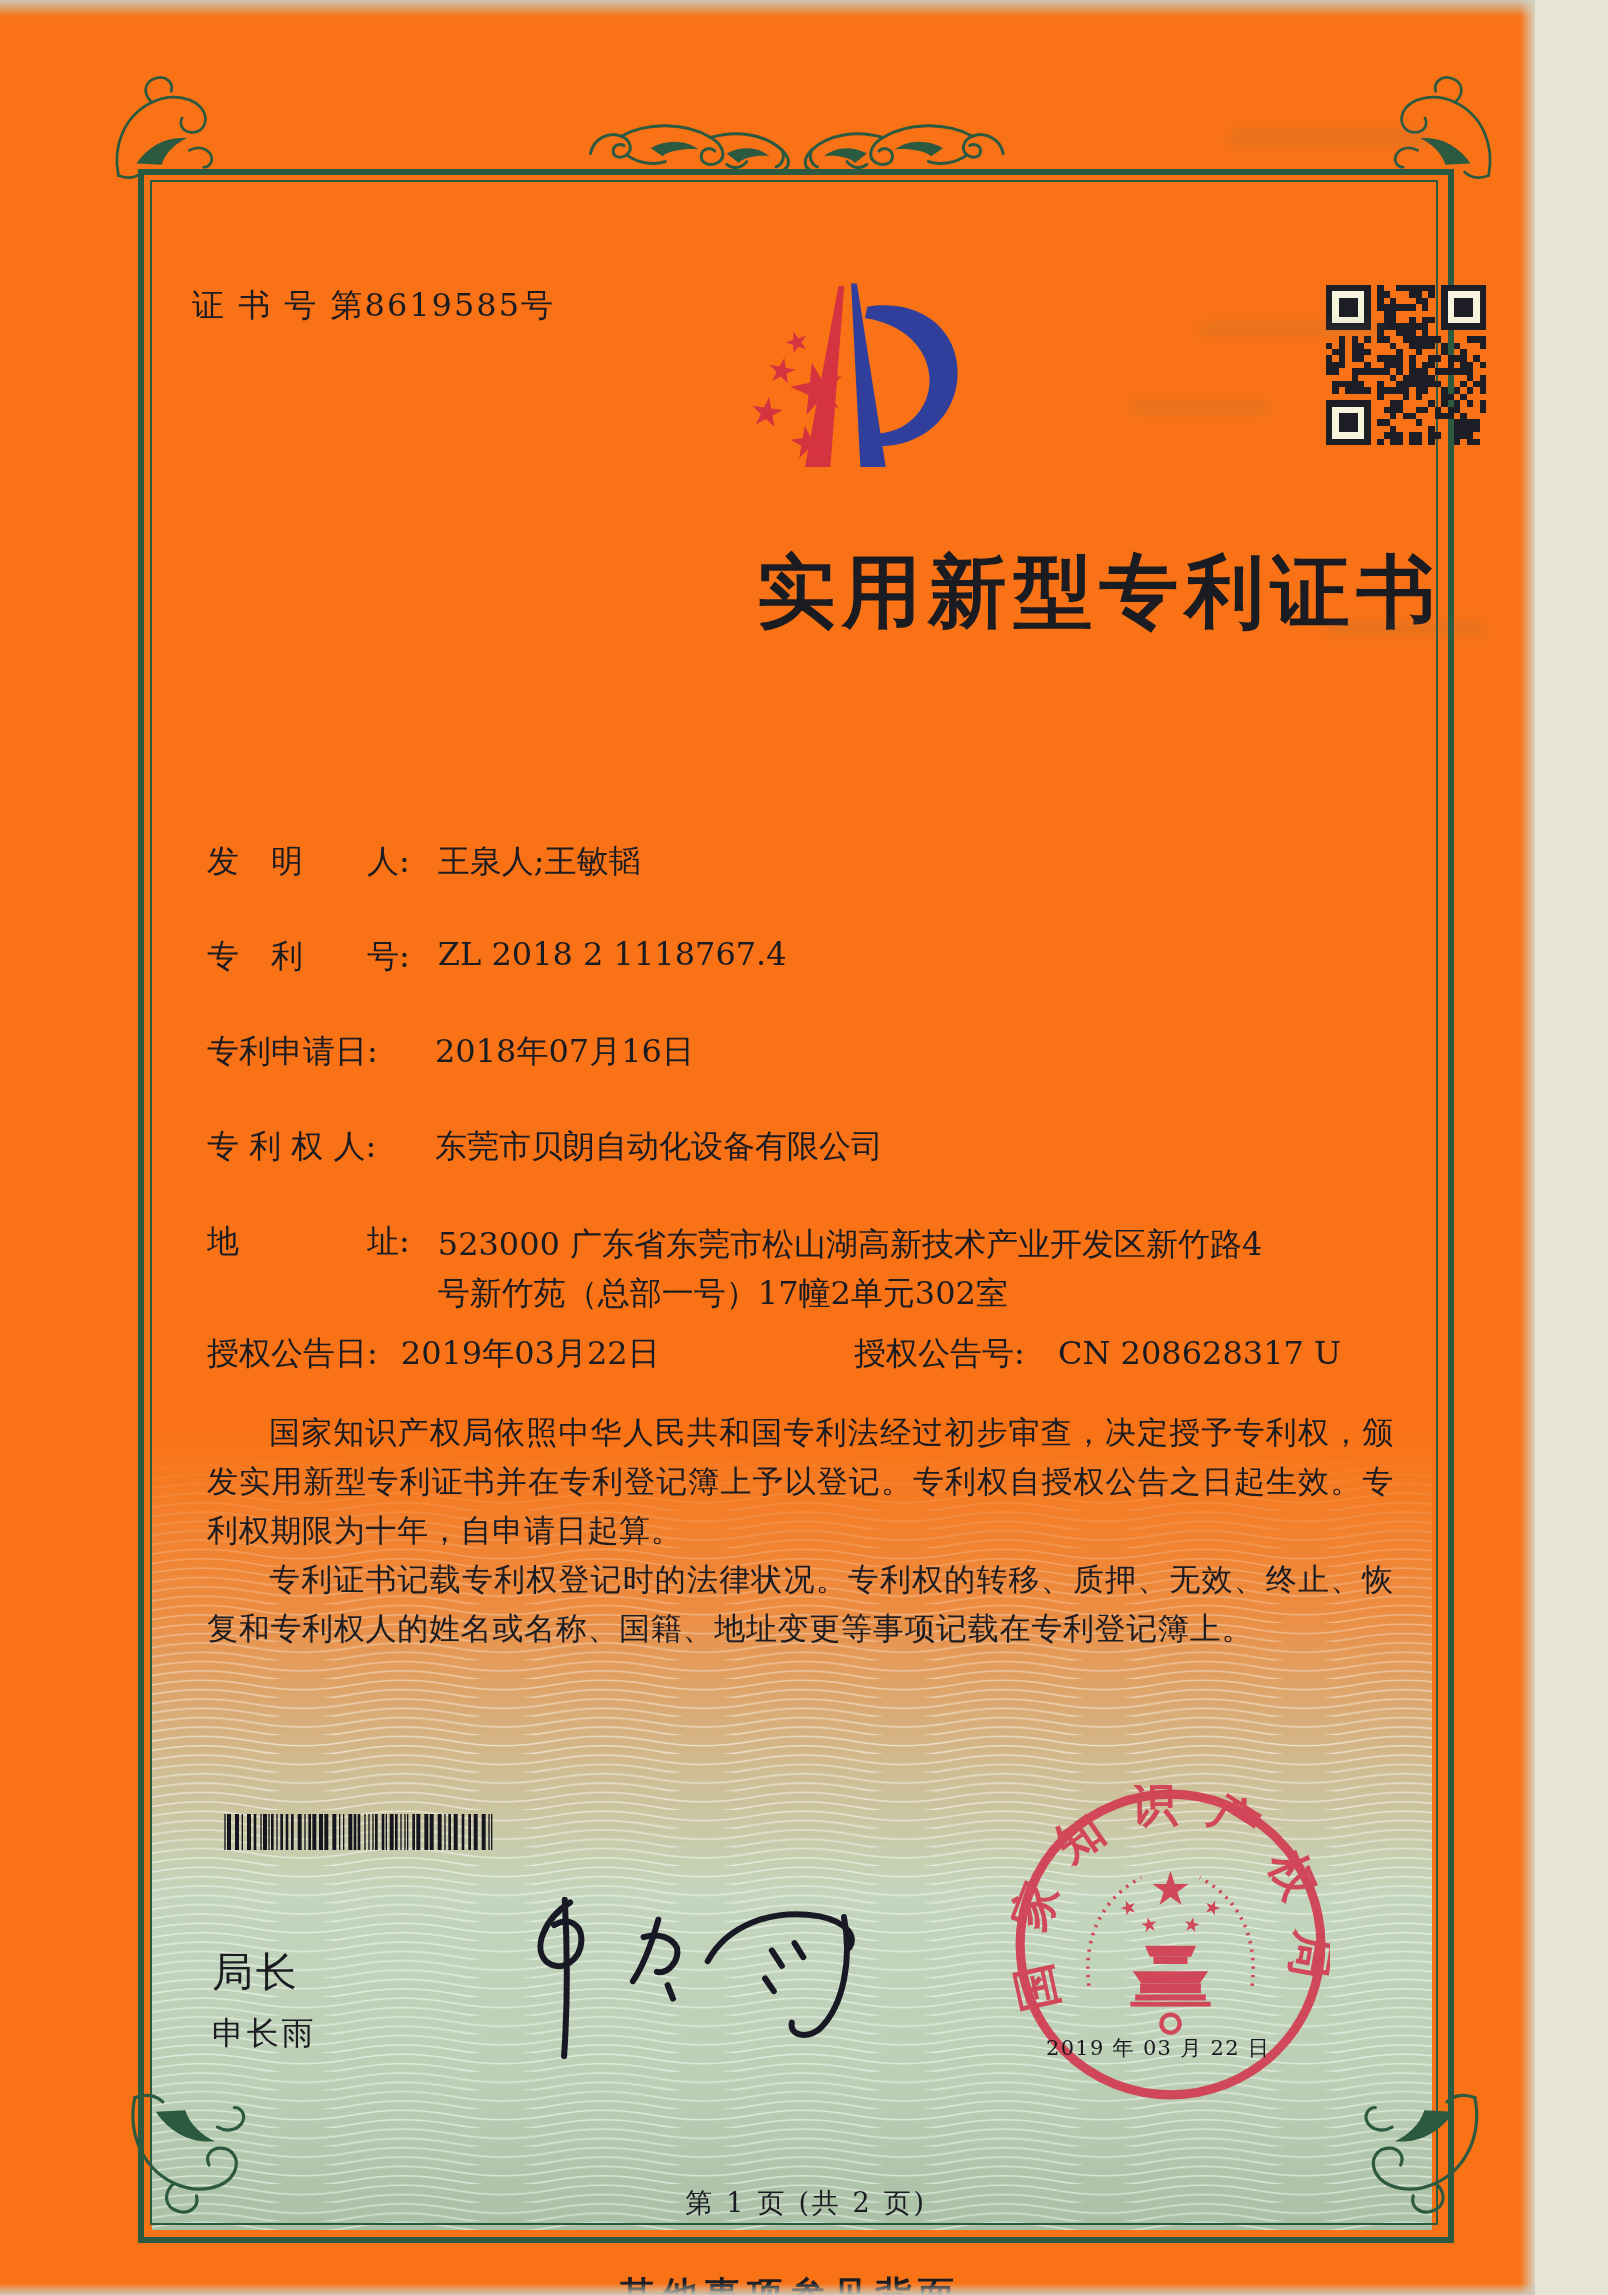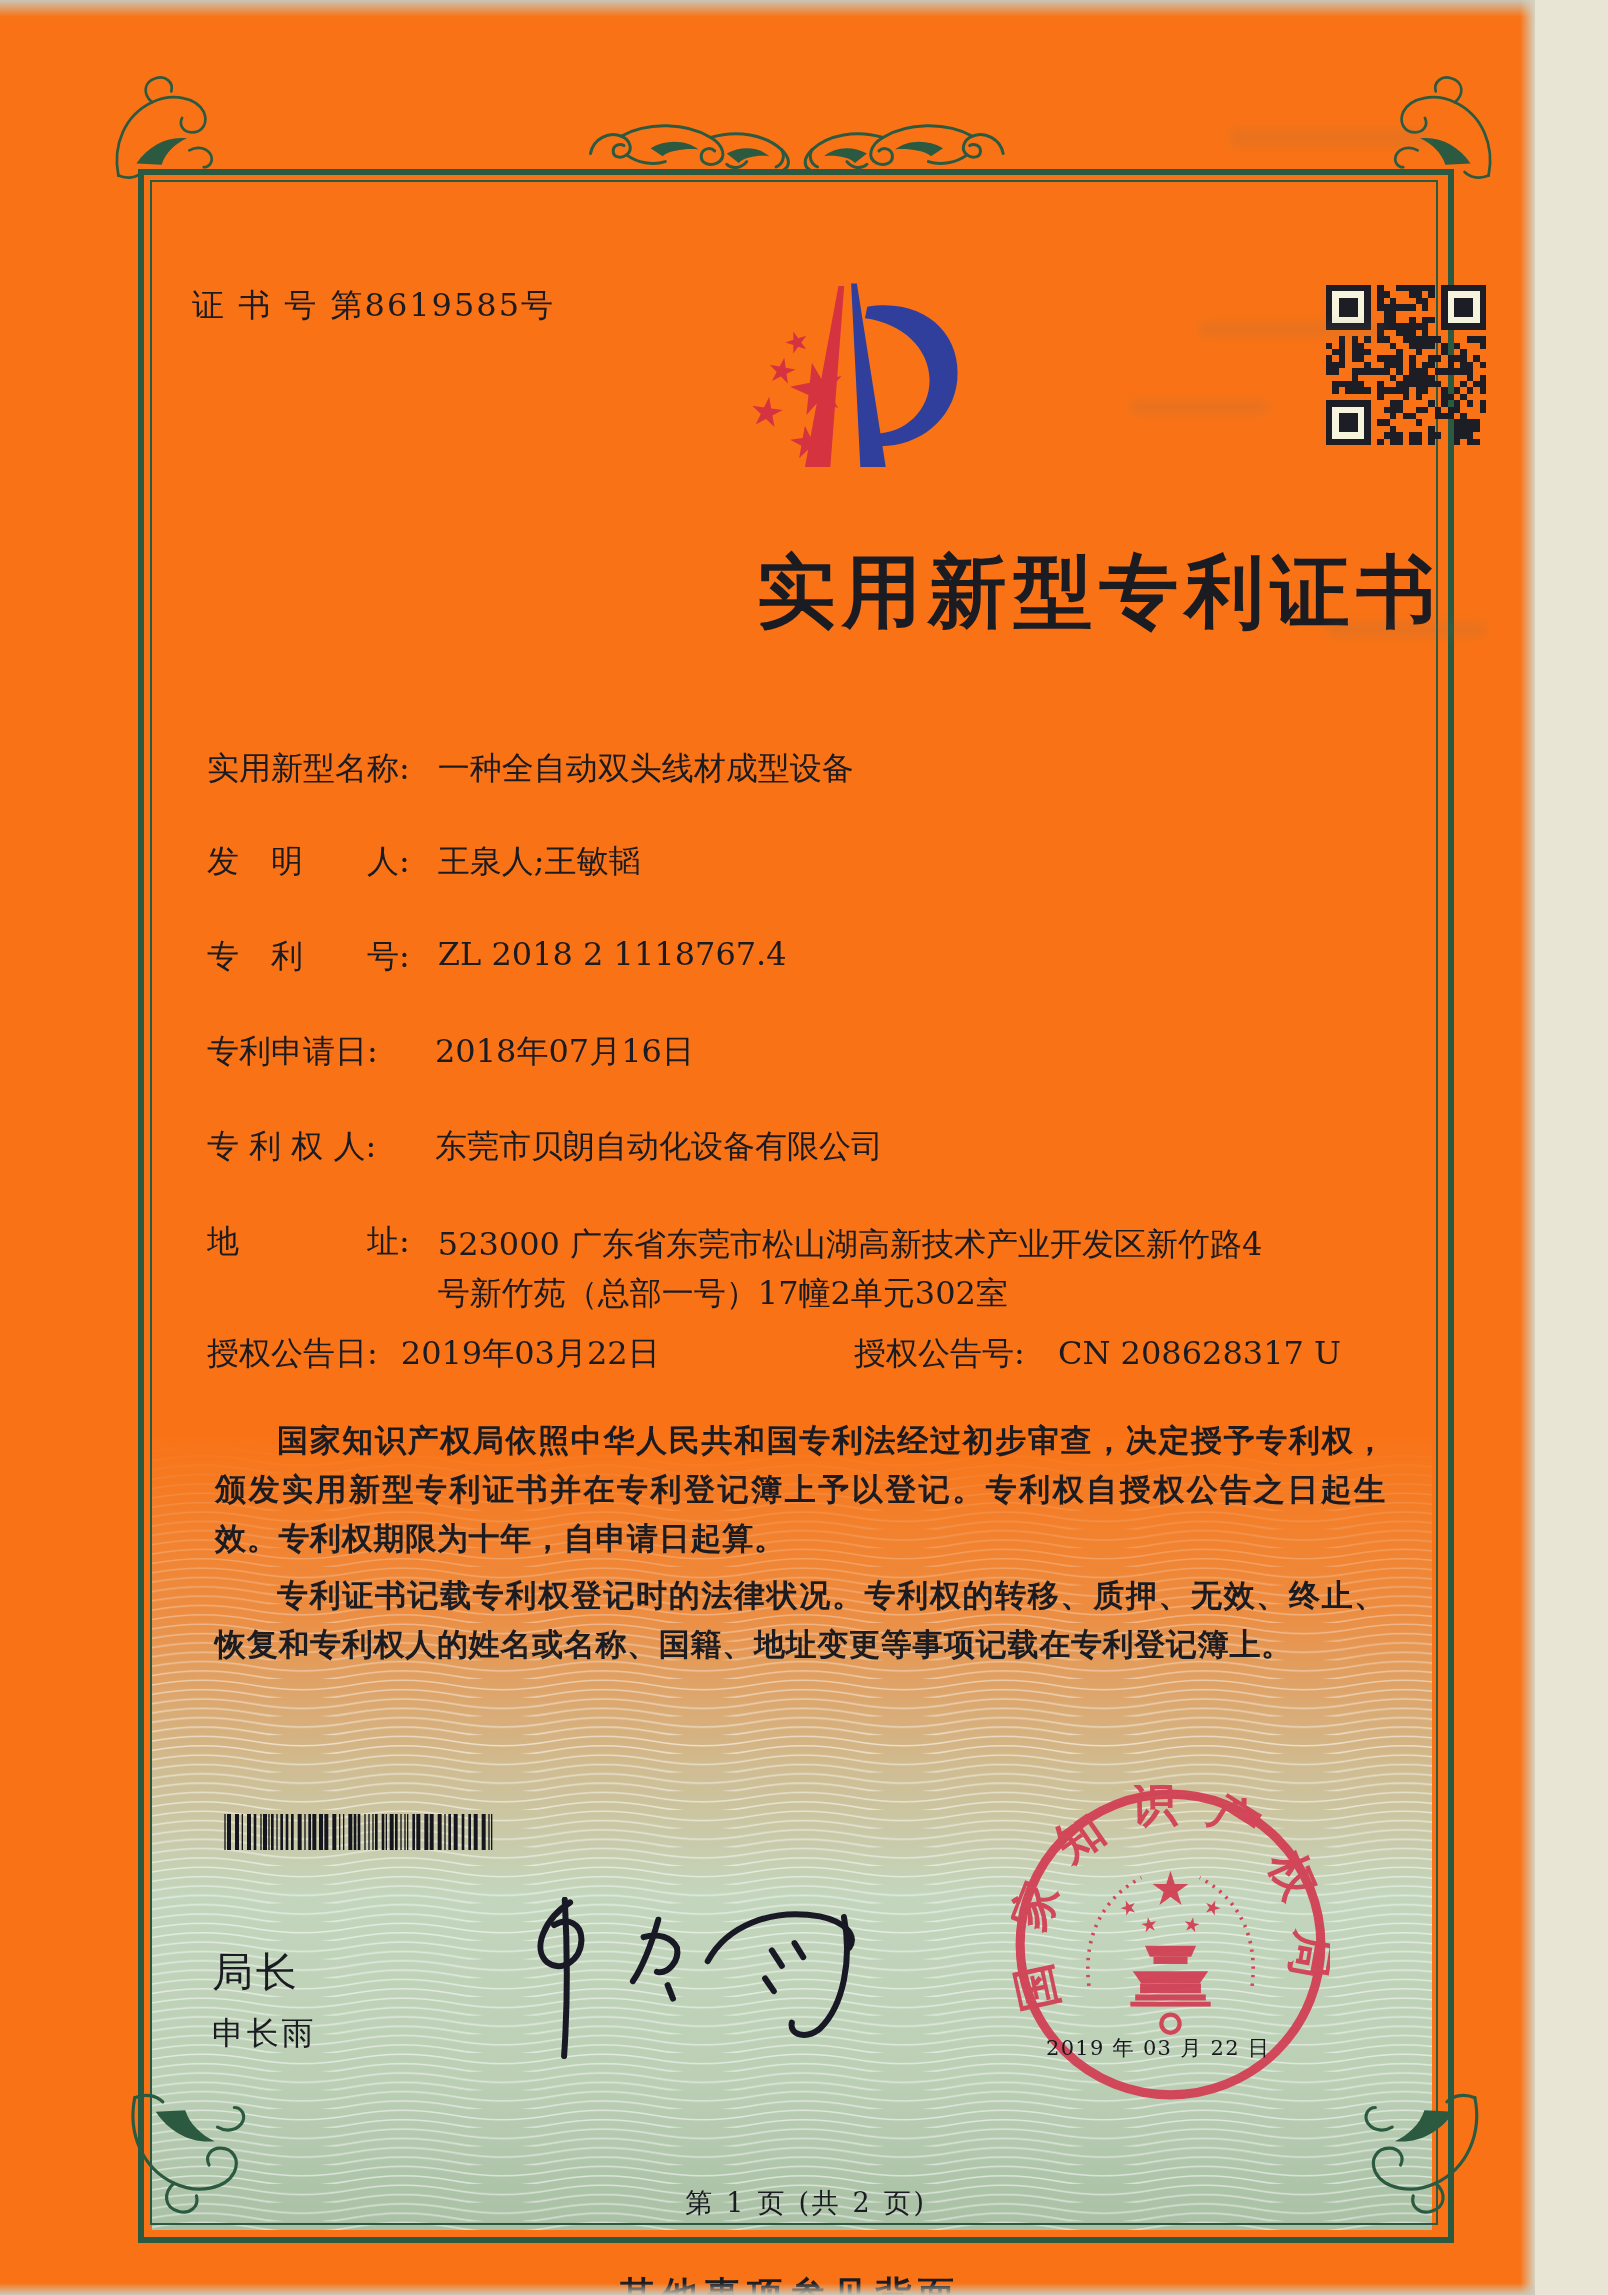--- a/index.html
+++ b/index.html
@@ -50,21 +50,21 @@
   .field-label{white-space:pre;display:inline-block;min-width:200px;}
   .field-value{margin-left:28px;white-space:pre;}
   .addr-values{margin-left:28px;line-height:1.52;}
 
   .grant-row{position:absolute;left:207px;top:1332px;font-size:32px;display:flex;}
   .grant-no{position:absolute;left:854px;top:1332px;font-size:32px;}
   .grant-row .field-value,.grant-no .field-value{margin-left:23px;}
 
   .body-text{position:absolute;left:207px;top:1408px;width:1187px;font-size:31px;
     line-height:49px;text-align:justify;letter-spacing:0.7px;}
-  .body-text p{margin:8px;text-indent:2em;font-weight:bold;}
+  .body-text p{margin:0;text-indent:2em;}
 
   .barcode{position:absolute;left:224px;top:1814px;}
 
   .director-title{position:absolute;left:212px;top:1945px;font-size:41px;letter-spacing:2.7px;}
   .director-name{position:absolute;left:212px;top:2012px;font-size:32px;letter-spacing:2.7px;}
 
   .signature{position:absolute;left:506px;top:1897px;}
 
   .seal{position:absolute;left:1011px;top:1785px;}
   .seal-date{position:absolute;left:1046px;top:2034px;font-size:21px;color:#17171e;
@@ -387,24 +387,20 @@
       <rect x="18" y="0" width="7" height="7" fill="#1d1d26"></rect>
       <rect x="19" y="1" width="5" height="5" fill="#f7f4de"></rect>
       <rect x="20" y="2" width="3" height="3" fill="#1d1d26"></rect>
       <rect x="0" y="18" width="7" height="7" fill="#1d1d26"></rect>
       <rect x="1" y="19" width="5" height="5" fill="#f7f4de"></rect>
       <rect x="2" y="20" width="3" height="3" fill="#1d1d26"></rect>
     </svg>
 
   <div class="title">实用新型专利证书</div>
 
-  <div class="field-row" style="top:747px">
-    <span class="field-label">实用新型名称:</span>
-    <span class="field-value">一种全自动双头线材成型设备</span>
-  </div>
   <div class="field-row" style="top:840px">
     <span class="field-label">发　明　　人:</span>
     <span class="field-value">王泉人;王敏韬</span>
   </div>
   <div class="field-row" style="top:935px">
     <span class="field-label">专　利　　号:</span>
     <span class="field-value">ZL 2018 2 1118767.4</span>
   </div>
   <div class="field-row" style="top:1030px">
     <span class="field-label">专利申请日:</span>

